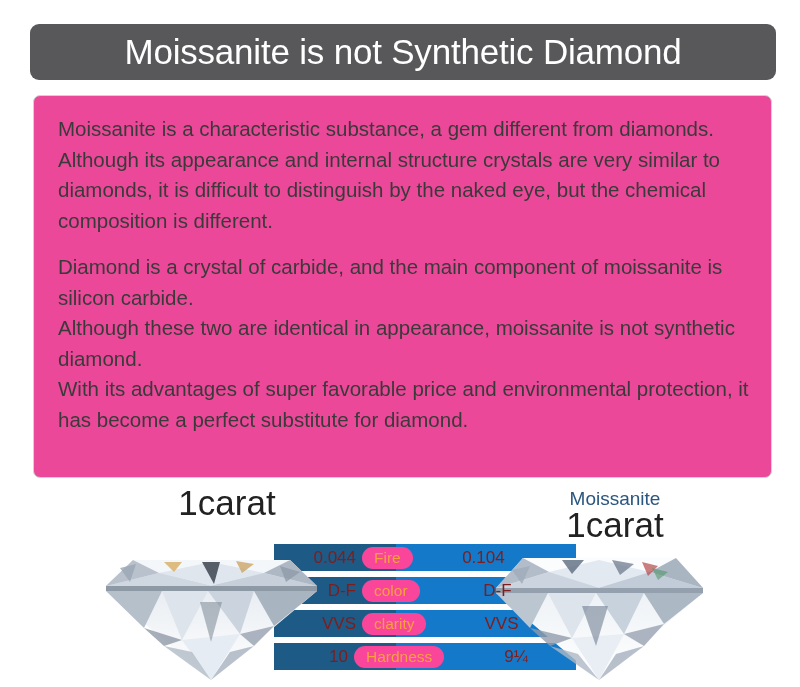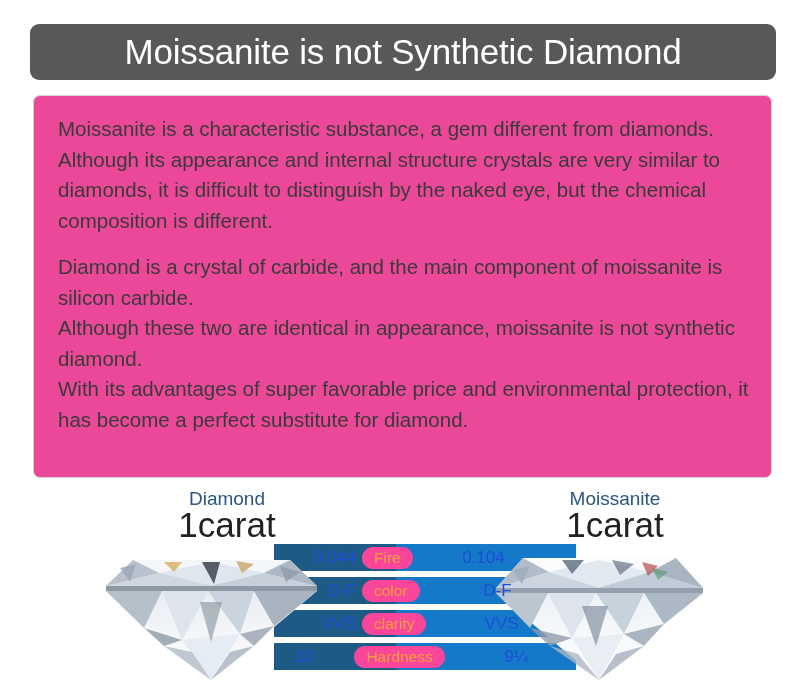--- a/index.html
+++ b/index.html
@@ -108,21 +108,21 @@
     top: 60px;
     width: 244px;
   }
   .spec-row {
     position: relative;
     height: 27px;
     margin-bottom: 6px;
     display: flex;
     align-items: center;
   }
-  .spec-row:last-child { margin-bottom: 0; gap: 34px; }
+  .spec-row:last-child { margin-bottom: 0; }
 
   
   .spec-row::before {
     content: "";
     position: absolute;
     left: -10px;
     top: 0;
     width: 122px;
     height: 100%;
     background: #1e5a86;
@@ -135,21 +135,21 @@
     top: 0;
     width: 180px;
     height: 100%;
     background: #1379c8;
     z-index: 0;
   }
 
   .spec-val {
     position: relative;
     z-index: 2;
-    color: #1d4ed8;
+    color: #7f1d1d;
     font-size: 17px;
     font-family: "Liberation Sans", sans-serif;
     white-space: nowrap;
   }
   .spec-val.d  { width: 72px; text-align: right; }
   .spec-val.m  { width: 74px; text-align: right; padding-left: 12px; }
 
   .pill {
     position: relative;
     z-index: 2;
@@ -174,21 +174,20 @@
 <div class="desc-card">
   <p class="para">Moissanite is a characteristic substance, a gem different from diamonds. Although its appearance and internal structure crystals are very similar to diamonds, it is difficult to distinguish by the naked eye, but the chemical composition is different.</p>
   <p class="para tight">Diamond is a crystal of carbide, and the main component of moissanite is silicon carbide.</p>
   <p class="para tight">Although these two are identical in appearance, moissanite is not synthetic diamond.</p>
   <p class="para tight">With its advantages of super favorable price and environmental protection, it has become a perfect substitute for diamond.</p>
 </div>
 
 <div class="compare">
 
   <div class="gem-label left">
-    <span class="kind">Diamond</span>
     <span class="carat">1carat</span>
   </div>
   <div class="gem-label right">
     <span class="kind">Moissanite</span>
     <span class="carat">1carat</span>
   </div>
 
   <div class="spec-table">
 
     <div class="spec-row">

